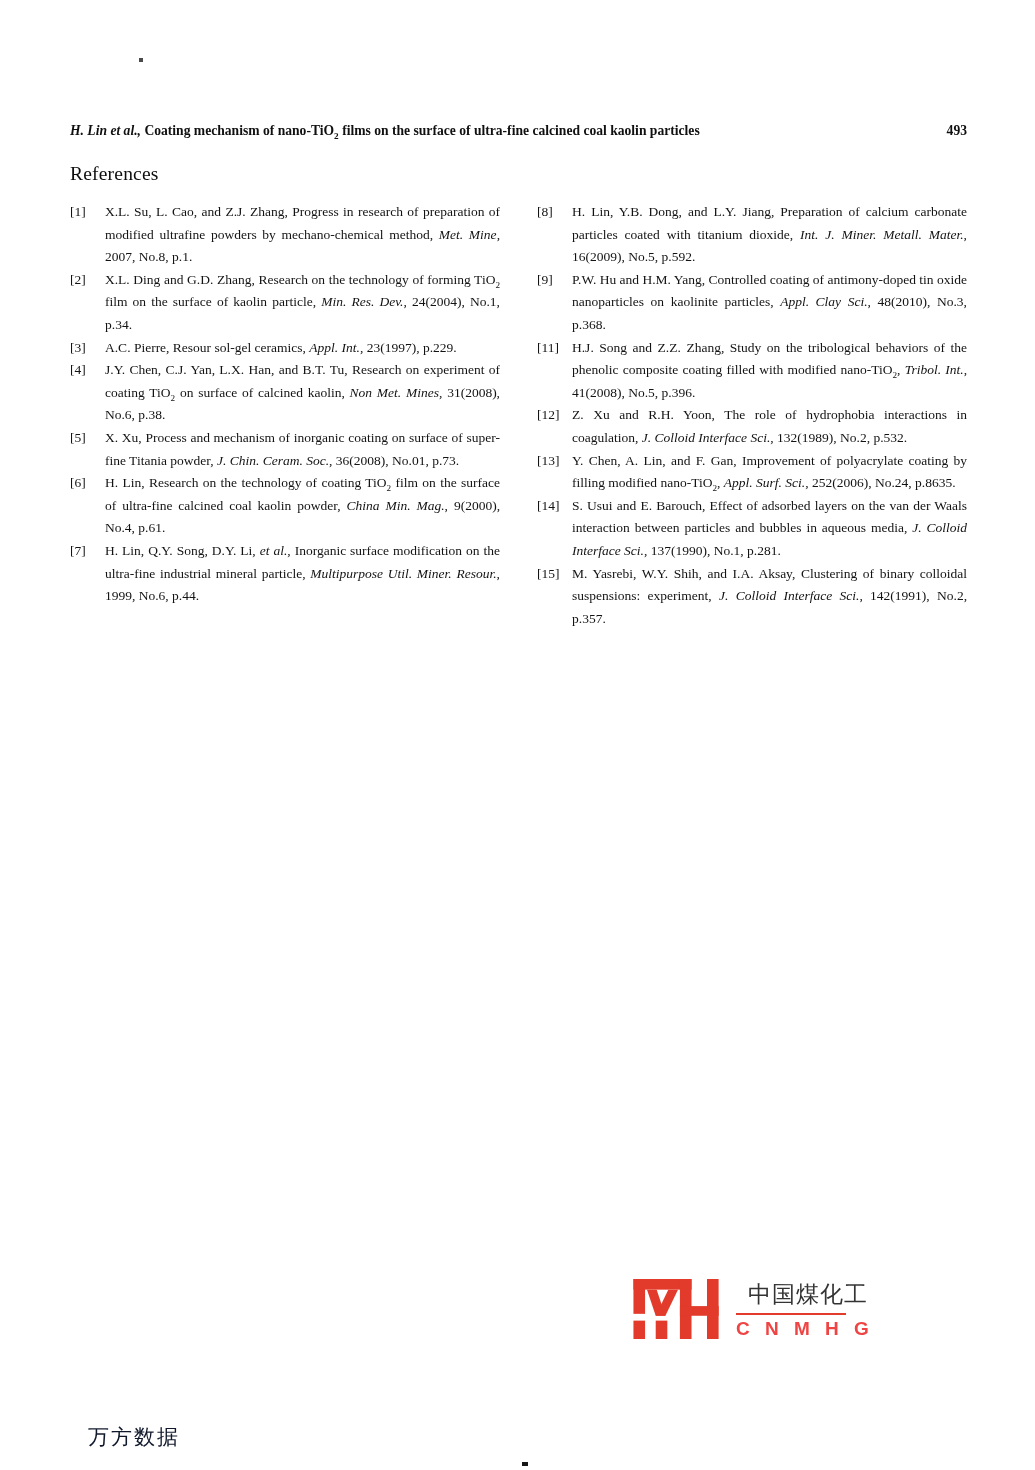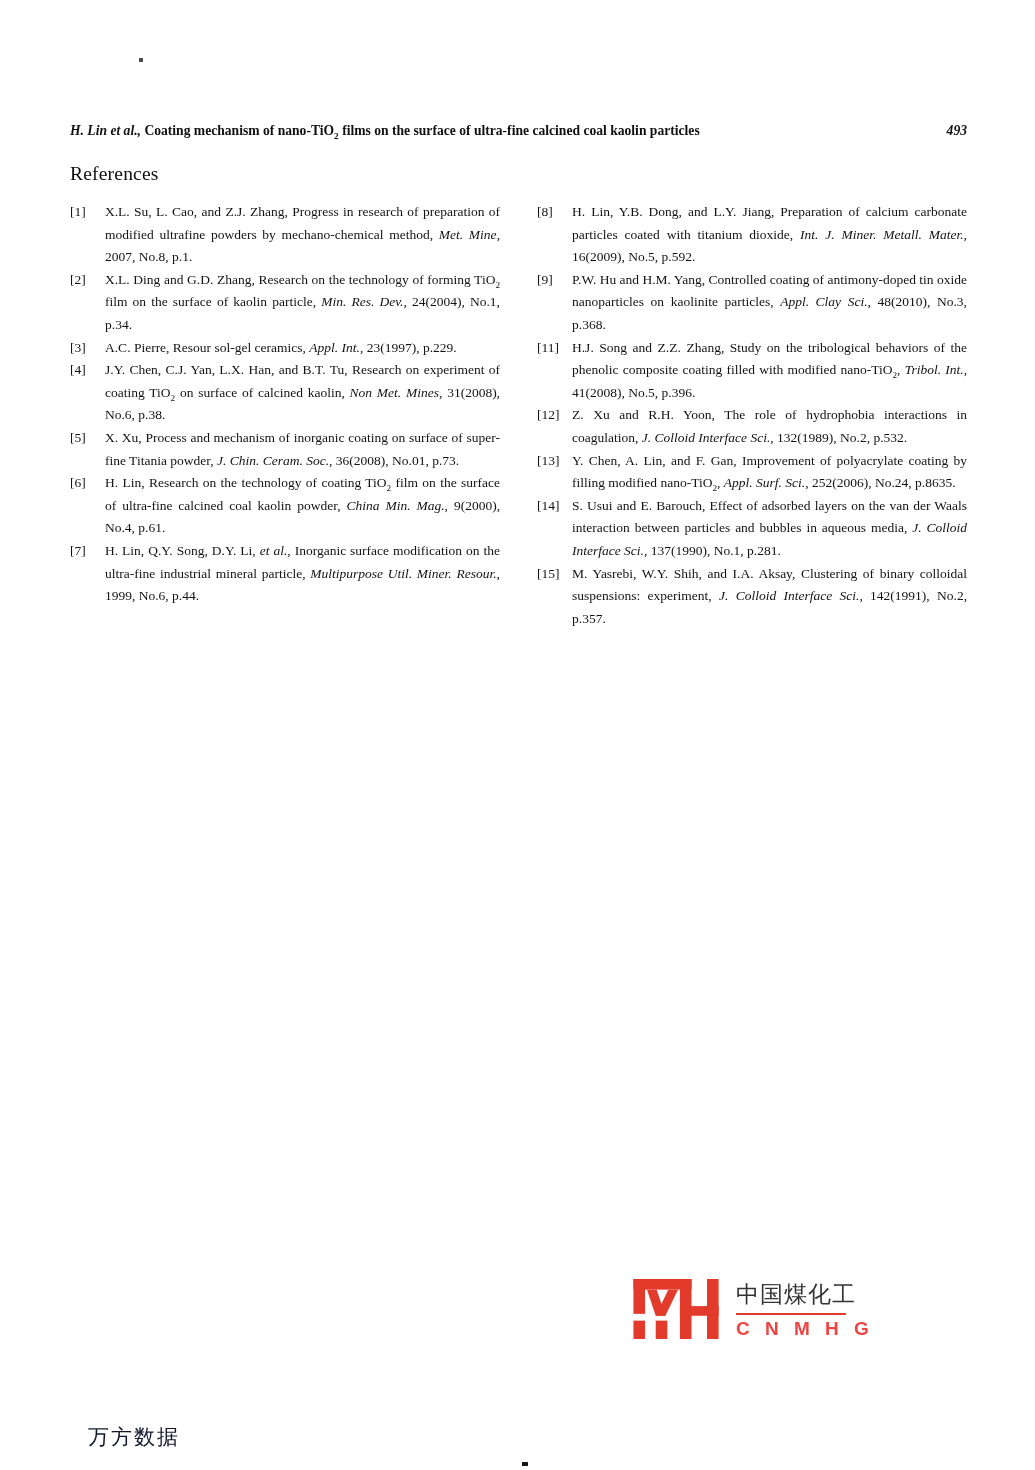--- a/index.html
+++ b/index.html
@@ -10,21 +10,21 @@
     font-family:"Liberation Serif", serif;
     color:#141414;
     overflow:hidden;
   }
   .page-body{position:absolute;left:70px;top:121px;width:897px;}
   .running-header{
     display:flex;justify-content:space-between;align-items:baseline;
     font-weight:bold;font-size:13.6px;line-height:19px;color:#101010;
   }
   .running-header .authors{font-style:italic;}
-  .running-header .pageno{font-style:italic;padding-left:18px;}
+  .running-header .pageno{padding-left:18px;}
   .refs-title{
     font-size:19.5px;font-weight:normal;margin:23px 0 0 0;color:#0e0e0e;
     letter-spacing:0.2px;
   }
   .columns{display:flex;gap:37px;margin-top:16px;}
   .col{width:430px;}
   .ref{
     display:flex;align-items:flex-start;
     font-size:13.5px;line-height:22.6px;
     text-align:justify;text-justify:inter-word;
@@ -35,21 +35,21 @@
   .it{font-style:italic;}
   sub{font-size:68%;line-height:0;}
   
   .logo{
     position:absolute;left:633px;top:1279px;
     display:flex;align-items:flex-start;gap:15px;
     font-family:"Liberation Sans", sans-serif;
   }
   .logo-mark{display:block;width:88px;height:60px;}
   .logo-text{display:flex;flex-direction:column;width:110px;}
-  .logo-cn{font-size:23px;color:#333333;letter-spacing:1px;white-space:nowrap;}
+  .logo-cn{font-size:23px;color:#333333;letter-spacing:1px;white-space:nowrap;margin-left:12px;}
   .logo-divider{height:2px;width:110px;margin:3px 0 3px 0;}
   .logo-en{font-size:19px;letter-spacing:5px;white-space:nowrap;}
   
   .wanfang{
     position:absolute;left:88px;top:1423px;
     font-family:"Liberation Sans", sans-serif;
     font-size:21px;color:#0f172a;letter-spacing:2px;
   }
   
   .dot{position:absolute;background:#4a4a4a;}

